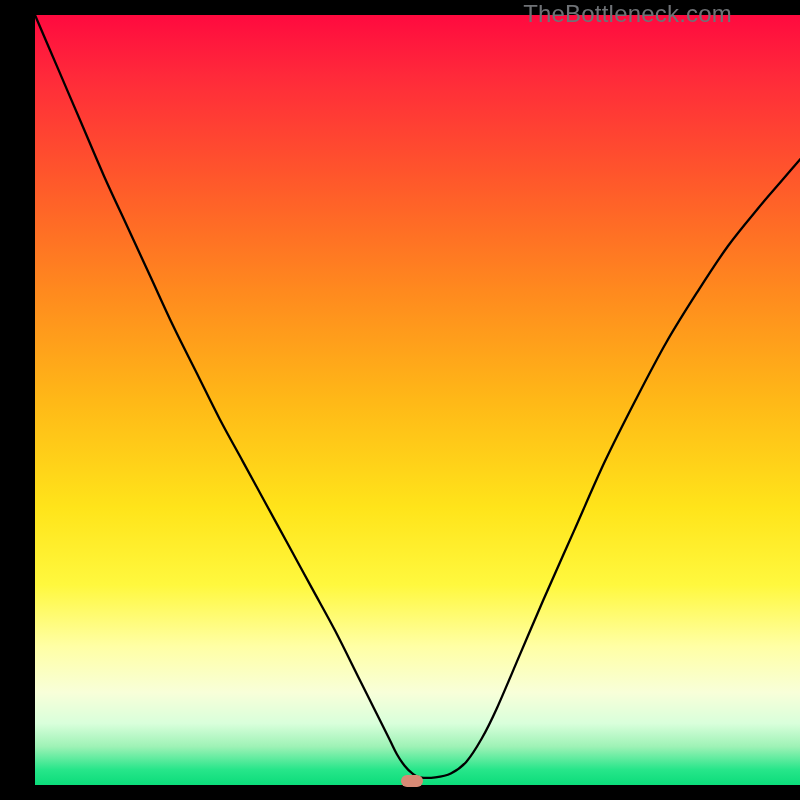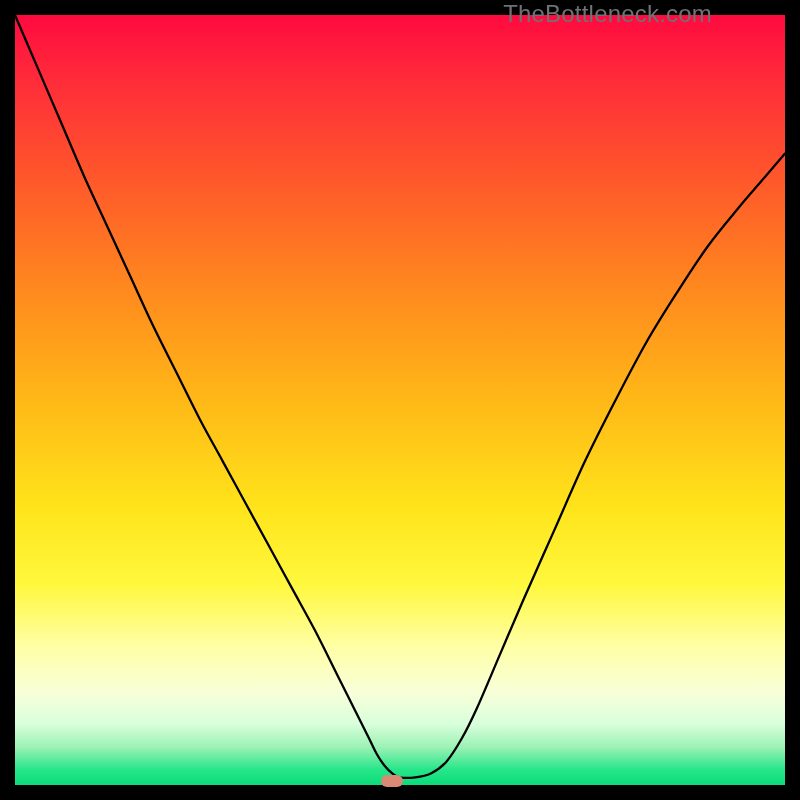--- a/index.html
+++ b/index.html
@@ -9,20 +9,21 @@
     height: 800px;
     background: #000;
     overflow: hidden;
     font-family: Arial, Helvetica, sans-serif;
   }
   .stage {
     position: relative;
     width: 716px;
     height: 800px;
     background: #000;
+    margin-left: 20px;
   }
   .plot {
     position: absolute;
     left: 15px;
     top: 15px;
     width: 770px;
     height: 770px;
   }
   .gradient-bg {
     position: absolute;

